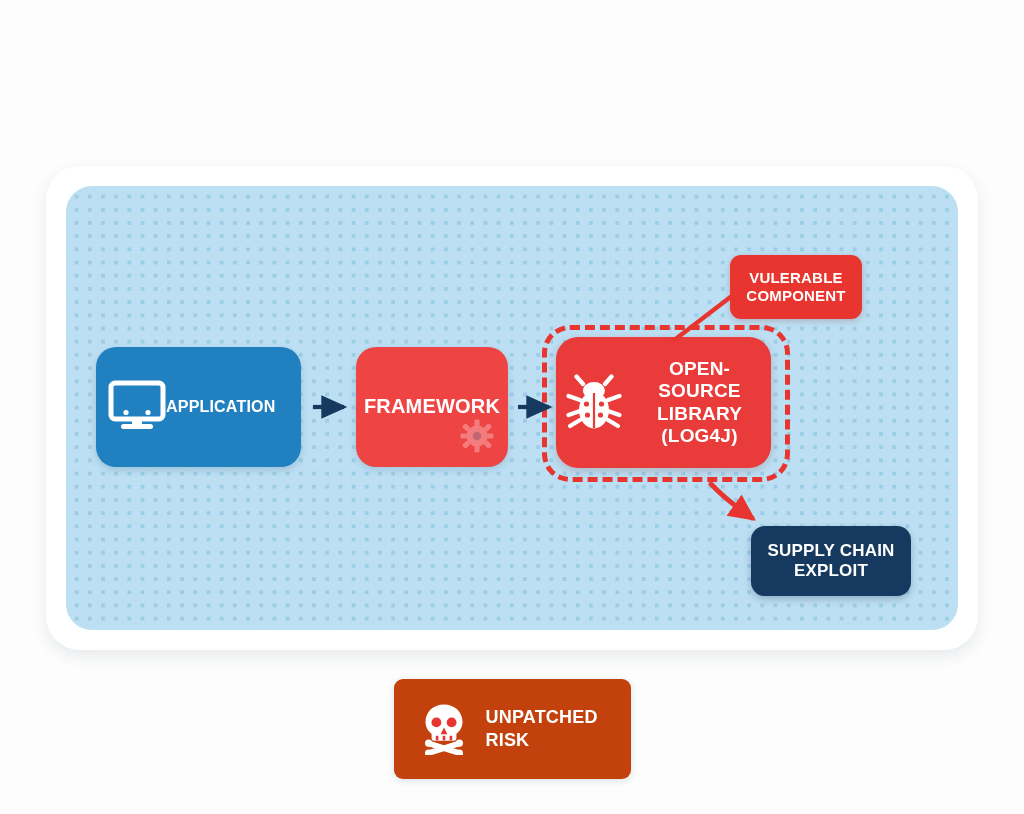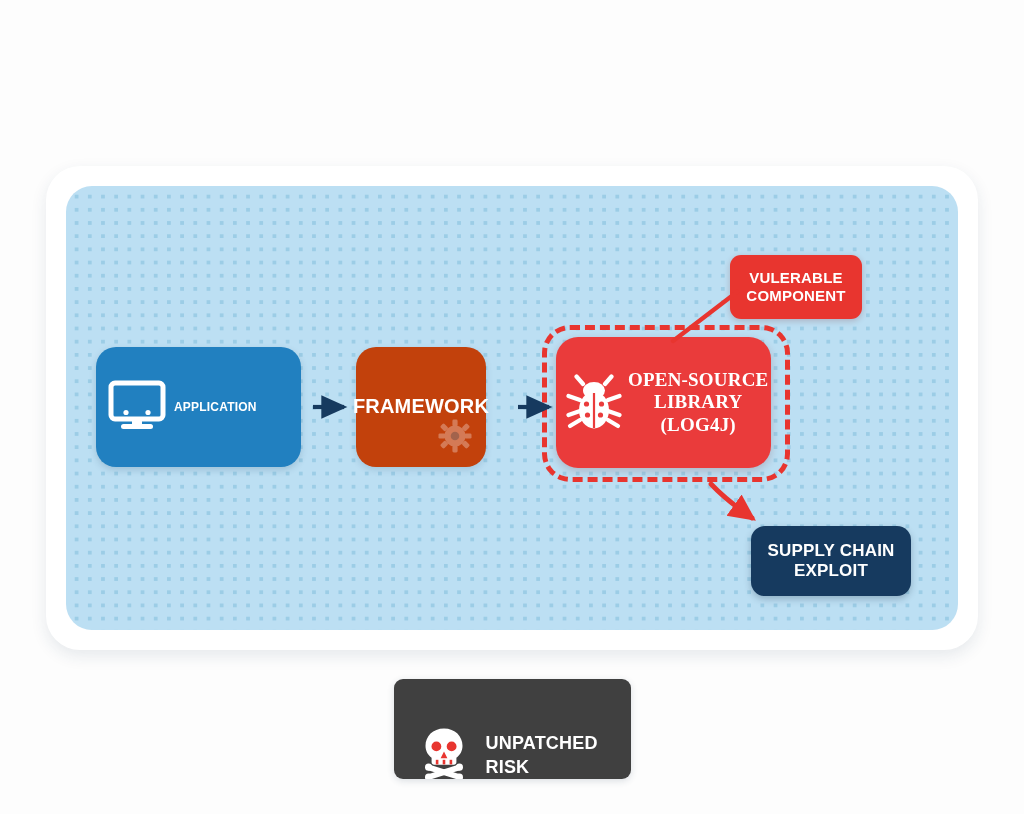--- a/index.html
+++ b/index.html
@@ -71,22 +71,22 @@
 
   #box-application {
     left: 96px; top: 347px;
     width: 205px; height: 120px;
     background: #2180c0;
     box-shadow: 0 3px 7px rgba(20,60,95,0.18);
     padding-left: 12px;
   }
   #box-framework {
     left: 356px; top: 347px;
-    width: 130px; height: 120px;
-    background: #c2410c;
+    width: 152px; height: 120px;
+    background: #ef4444;
     box-shadow: 0 3px 7px rgba(20,60,95,0.14);
     justify-content: center;
   }
   #box-library {
     left: 556px; top: 337px;
     width: 215px; height: 131px;
     background: #ea3b3b;
     border-radius: 22px;
     box-shadow: 0 3px 8px rgba(120,20,20,0.20);
     padding-left: 10px;
@@ -111,23 +111,23 @@
     z-index: 4;
   }
 
   .box-label {
     color: #ffffff;
     font-weight: bold;
     text-transform: uppercase;
     letter-spacing: 0.2px;
     line-height: 1.18;
   }
-  #box-application .box-label { font-size: 12px; margin-left: 8px; }
+  #box-application .box-label { font-size: 16px; }
   #box-framework  .box-label { font-size: 20px; }
-  #box-library    .box-label { font-size: 19px; text-align: center; margin-left: 6px; font-family: Liberation Serif, serif; }
+  #box-library    .box-label { font-size: 19px; text-align: center; margin-left: 6px; }
   #box-exploit    .box-label { font-size: 17px; text-align: center; }
   #box-vulnerable .box-label { font-size: 15px; text-align: center; }
 
   .box-icon { flex: 0 0 auto; display: flex; align-items: center; justify-content: center; }
 
   
   #framework-gear {
     position: absolute;
     right: 14px; bottom: 10px;
     opacity: 0.30;
@@ -165,21 +165,21 @@
   }
   .legend-box {
     width: 237px; height: 100px;
     border-radius: 9px;
     display: flex;
     align-items: center;
     padding-left: 26px;
     gap: 18px;
     box-shadow: 0 2px 7px rgba(40,60,90,0.16);
   }
-  #legend-unpatched { background: #404040; align-items: flex-end; }
+  #legend-unpatched { background: #c2410c; }
   #legend-thirdparty { background: #2180c0; }
   .legend-label {
     color: #ffffff;
     font-weight: bold;
     font-size: 18px;
     line-height: 1.3;
     text-transform: uppercase;
     letter-spacing: 0.2px;
   }
 </style>

